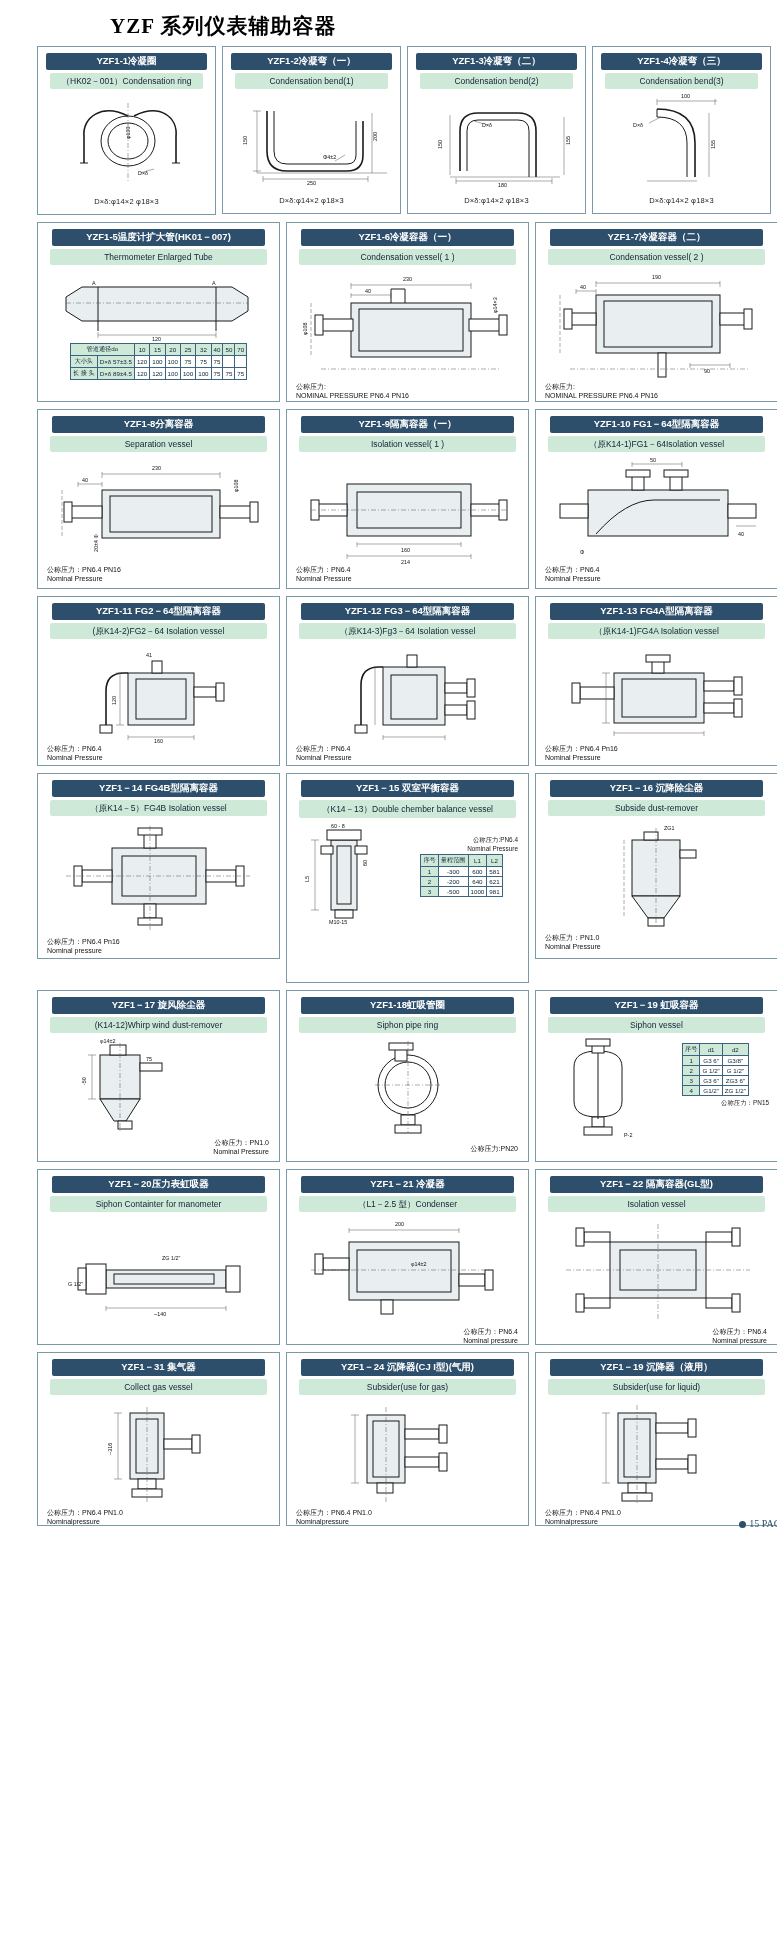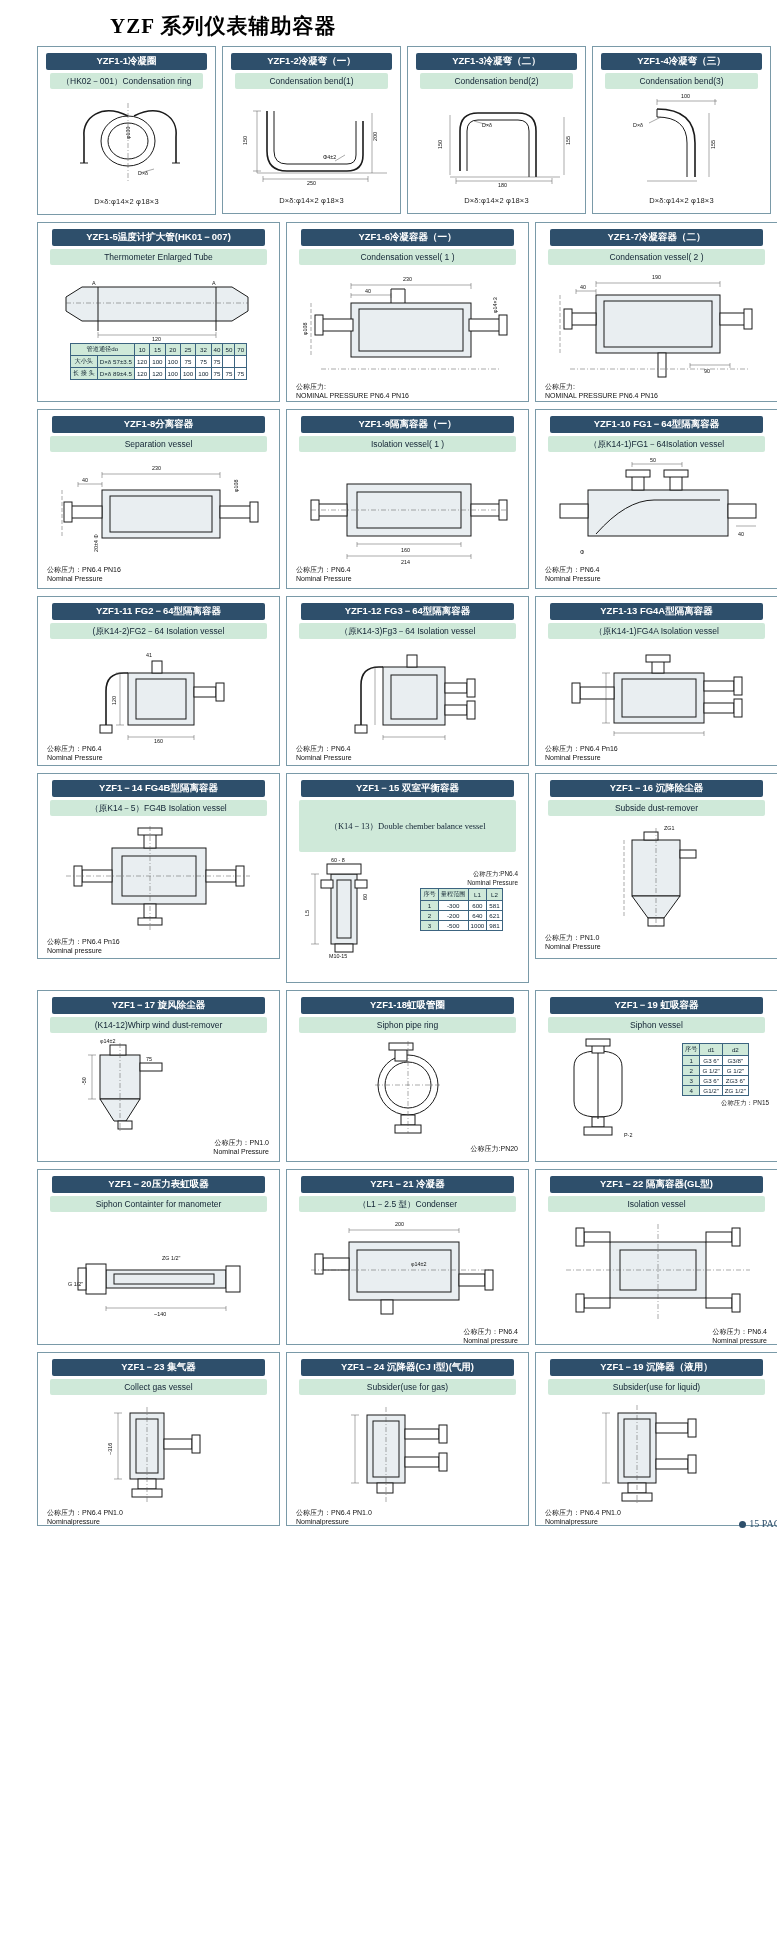--- a/index.html
+++ b/index.html
@@ -14,21 +14,21 @@
   
   .grid{display:flex;flex-wrap:wrap;padding:0 10px;box-sizing:border-box;gap:0;}
   .cell{box-sizing:border-box;border:1px solid #7a9aa8;margin:0 3px 7px 3px;background:#fff;position:relative;overflow:hidden;}
   .c4{width:179px;}
   .c3{width:243px;}
   .cell-inner{padding:5px 4px 4px 4px;display:flex;flex-direction:column;height:100%;box-sizing:border-box;}
 
   .tag{background:#2e4f6b;color:#fff;font-size:9.5px;font-weight:bold;text-align:center;padding:3px 2px;line-height:1.15;border-radius:2px;margin:1px 4px 0 4px;}
   .tag.wide{margin:1px 10px 0 10px;}
   .subtag{background:#cfe9d9;color:#123;font-size:8.5px;text-align:center;padding:3px 2px;line-height:1.2;margin:3px 8px 0 8px;border-radius:2px;}
-  .subtag.tall{padding:21px 2px;font-family:Liberation Serif, serif;}
+  .subtag.tall{padding:4px 2px;}
 
   .draw{flex:1;position:relative;margin-top:4px;}
   .foot{font-size:7px;line-height:1.25;color:#111;padding:2px 3px 3px 5px;}
   .foot-right{text-align:right;padding-right:6px;}
   .dim-note{font-size:7.5px;text-align:center;padding:3px 2px 4px 2px;letter-spacing:.2px;}
   svg{display:block;}
   .ln{stroke:#1b1b1b;stroke-width:1;fill:none;}
   .ln2{stroke:#1b1b1b;stroke-width:1.6;fill:none;}
   .thin{stroke:#555;stroke-width:.5;fill:none;}
   .fillg{fill:#e9eef1;stroke:#1b1b1b;stroke-width:1;}
@@ -702,21 +702,21 @@
         </div>
         <div class="foot foot-right">
           <div>公称压力：PN6.4</div>
           <div>Nominal pressure</div>
         </div>
       </div>
     </div>
 
     <div class="cell c3" style="height:174px">
       <div class="cell-inner">
-        <div class="tag wide">YZF1－23 集气器</div>
+        <div class="tag wide">YZF1－31 集气器</div>
         <div class="subtag">Collect gas vessel</div>
         <div class="draw">
           <svg width="235" height="108" viewBox="0 0 235 108">
             <rect x="88" y="14" width="34" height="66" class="fillg"></rect>
             <rect x="94" y="20" width="22" height="54" class="ln"></rect>
             <rect x="122" y="40" width="28" height="10" class="fillw"></rect>
             <rect x="150" y="36" width="8" height="18" class="fillw"></rect>
             <rect x="96" y="80" width="18" height="10" class="fillw"></rect>
             <rect x="90" y="90" width="30" height="8" class="fillw"></rect>
             <path class="thin" d="M76 14 v66 M72 14 h8 M72 80 h8"></path>

